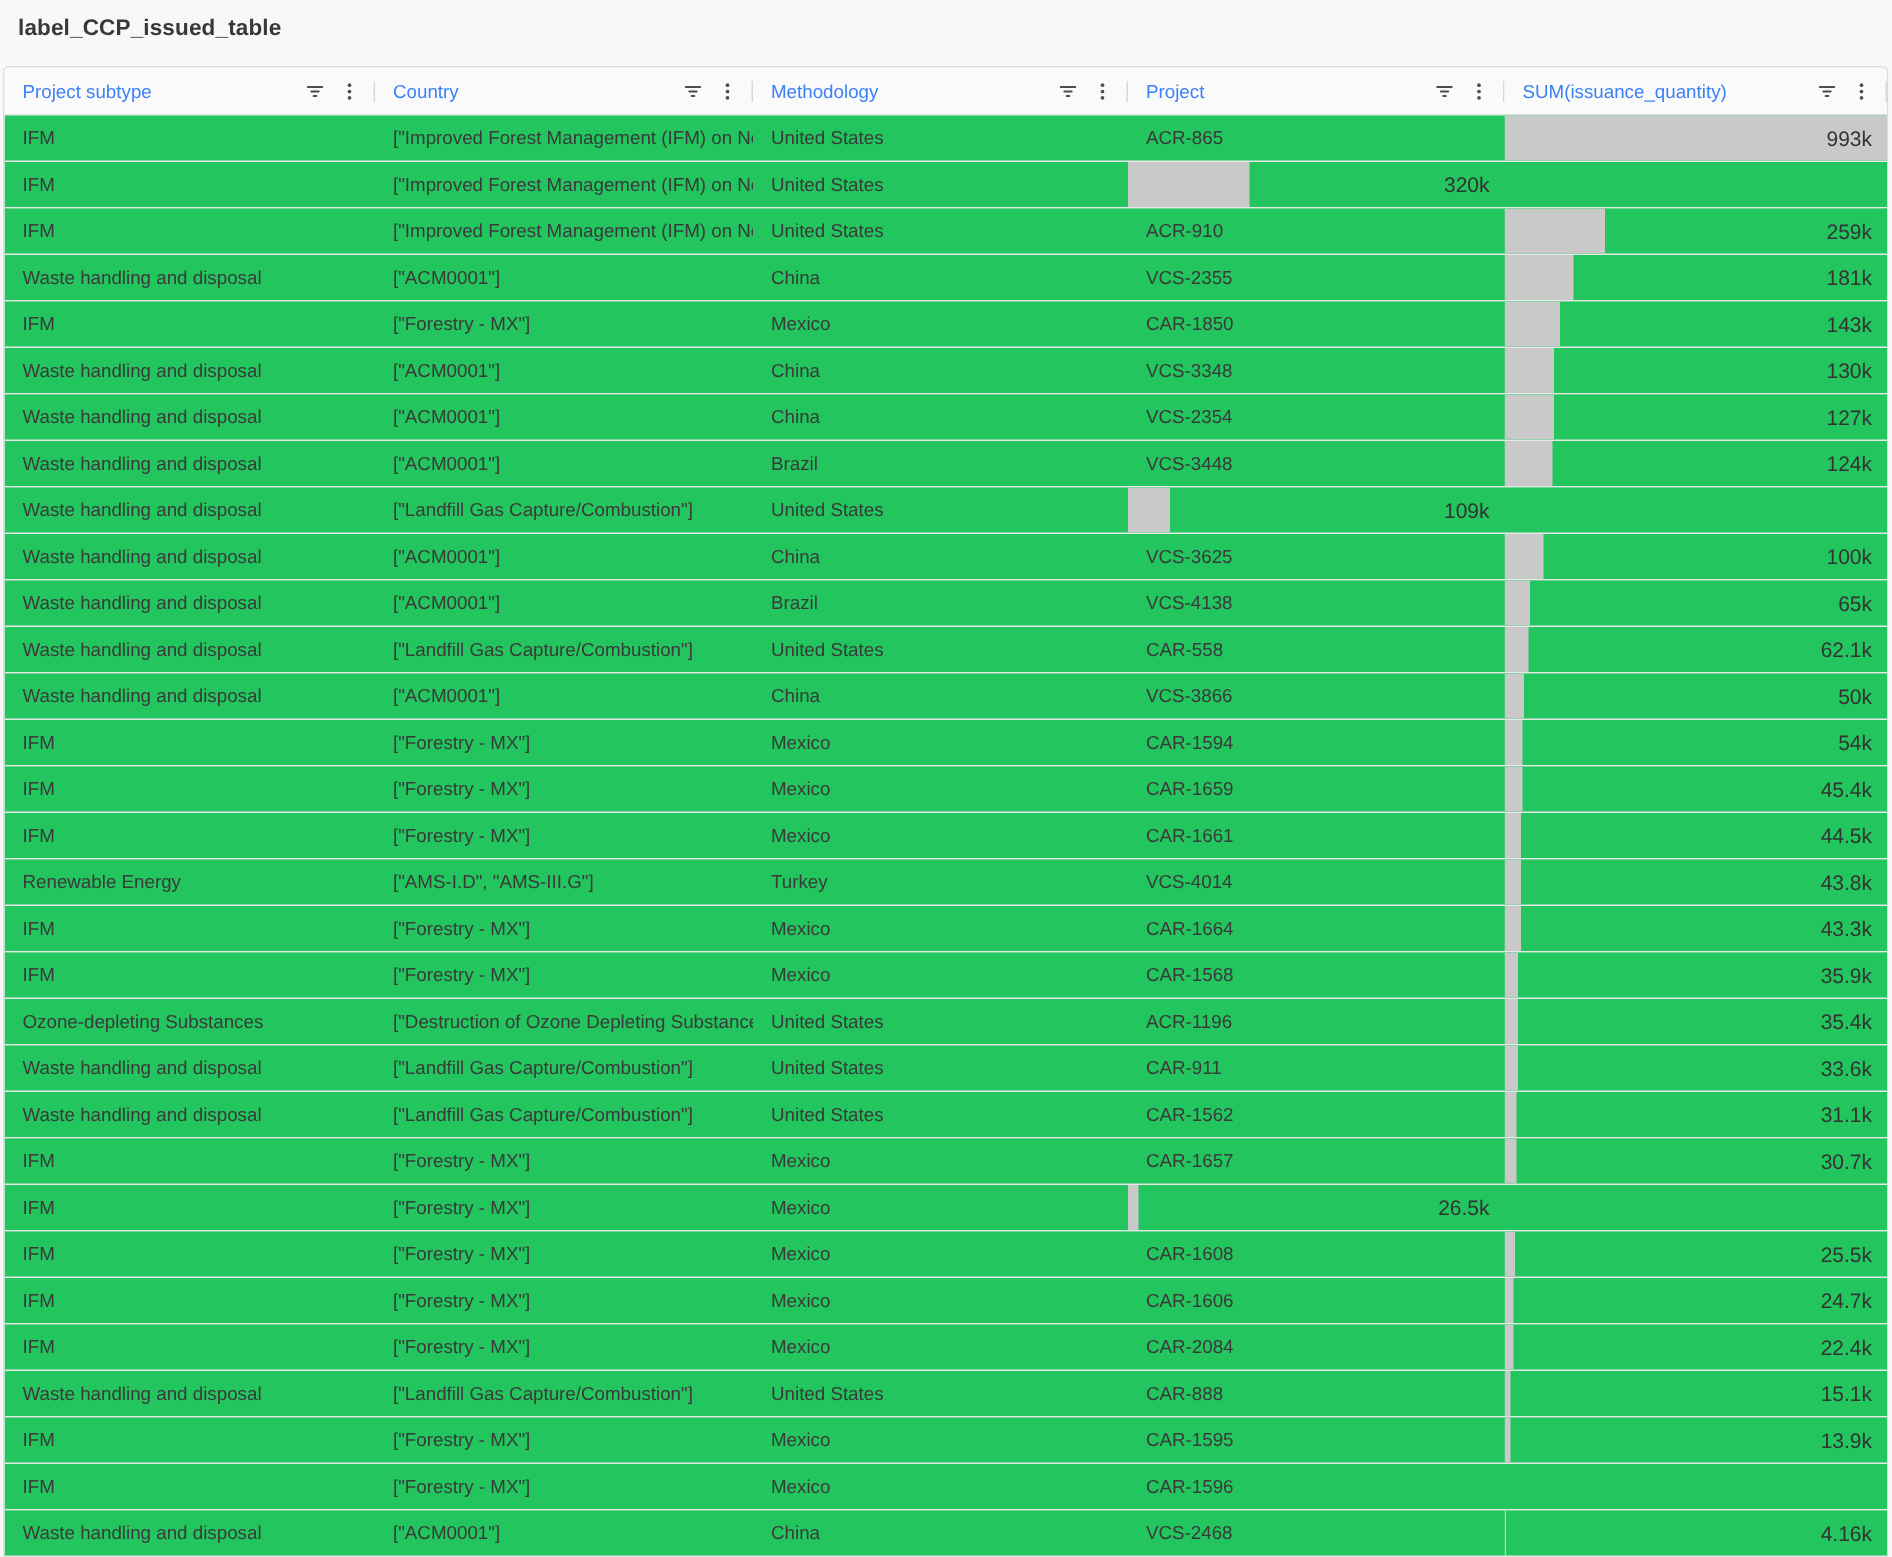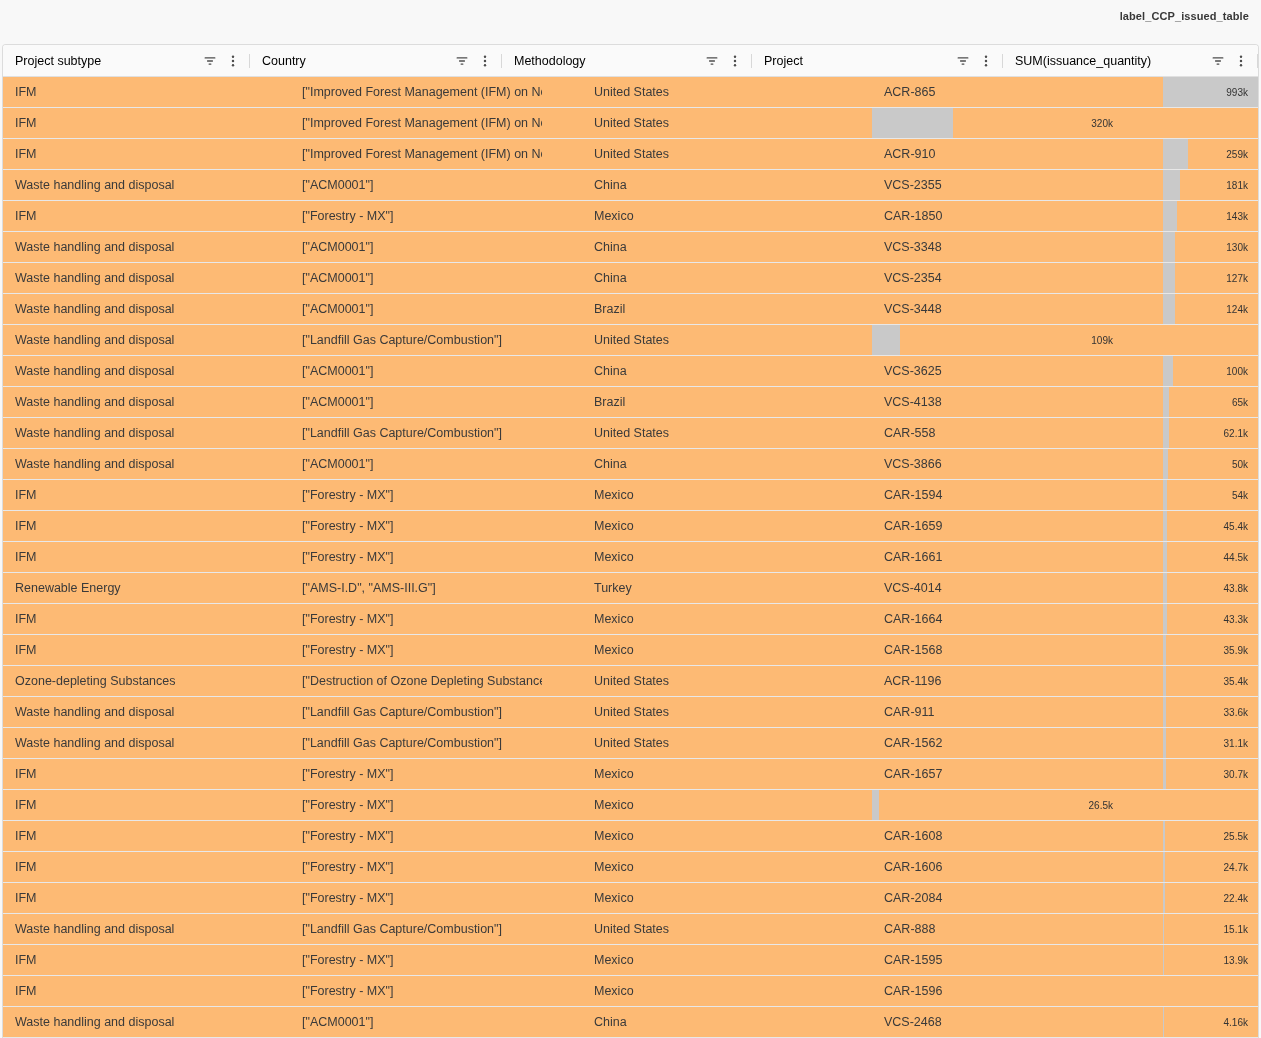--- a/index.html
+++ b/index.html
@@ -5,25 +5,24 @@
   * { box-sizing: border-box; margin: 0; padding: 0; }
   html, body {
     width: 1261px; height: 1038px;
     background: #f8f8f8;
     font-family: "Liberation Sans", "DejaVu Sans", sans-serif;
     overflow: hidden;
   }
   .page-title {
     height: 44px;
     padding: 10px 12px;
-    font-size: 11px;
+    font-size: 15px;
     font-weight: 700;
     color: #383838;
     letter-spacing: .1px;
-    text-align: right;
   }
   .table-card {
     position: absolute;
     left: 2px; right: 2px; top: 44px; bottom: 0;
     background: #ffffff;
     border: 1px solid #dcdcdc;
     border-bottom: none;
     border-radius: 4px 4px 0 0;
     overflow: hidden;
   }
@@ -43,21 +42,21 @@
   }
   .hcell::after {
     content: '';
     position: absolute;
     right: 0; top: 9px;
     width: 1px; height: 14px;
     background: #d8d8d8;
   }
   .hlabel {
     font-size: 12.5px;
-    color: #000000;
+    color: #3b82f6;
     white-space: nowrap;
   }
   .hspacer { flex: 1; }
   .hicons {
     display: flex;
     align-items: center;
     gap: 7px;
     margin-right: 9px;
     flex: none;
   }
@@ -66,23 +65,22 @@
     align-items: center;
     justify-content: center;
     width: 16px; height: 16px;
     cursor: pointer;
   }
   .tbody { }
   .trow {
     display: grid;
     grid-template-columns: 247px 252px 250px 251px 1fr;
     height: 31px;
-    background: #fdba74;
+    background: #22c55e;
     border-bottom: 1px solid #e8e8e8;
-    gap: 40px;
   }
   .cell {
     display: flex;
     align-items: center;
     padding-left: 12px;
     font-size: 12.5px;
     color: #3a3a3a;
     white-space: nowrap;
     overflow: hidden;
   }
@@ -95,21 +93,21 @@
   }
   .bar {
     position: absolute;
     left: 0; top: 0; bottom: 0;
     min-width: 0;
   }
   .num-val {
     position: relative;
     margin-left: auto;
     padding-right: 10px;
-    font-size: 10px;
+    font-size: 14px;
     color: #333333;
     white-space: nowrap;
   }
 </style>
 </head>
 <body>
 
 <div class="page-title">label_CCP_issued_table</div>
 
 <div class="table-card">

